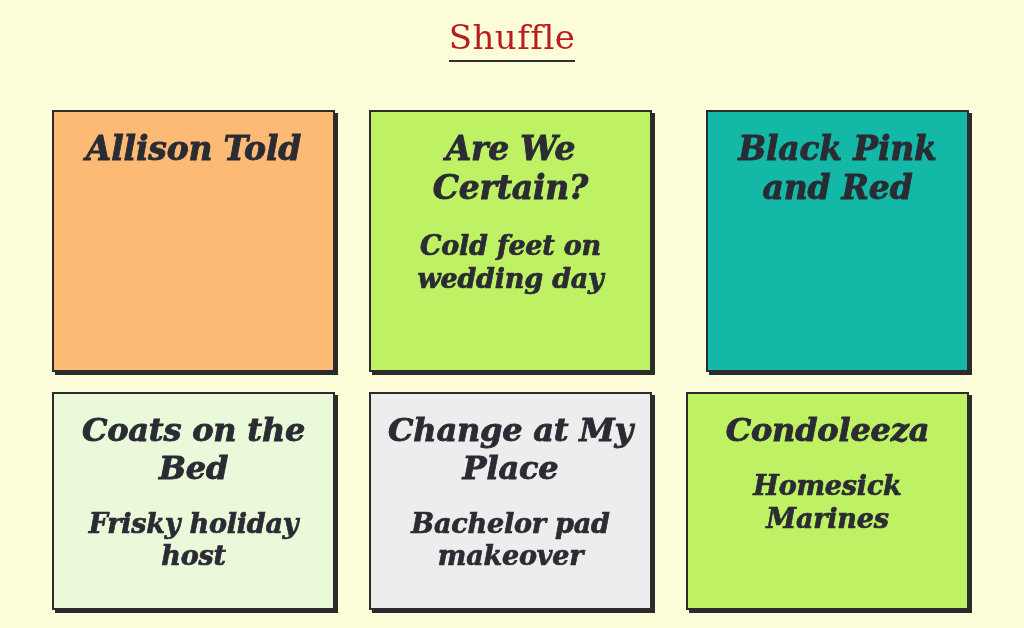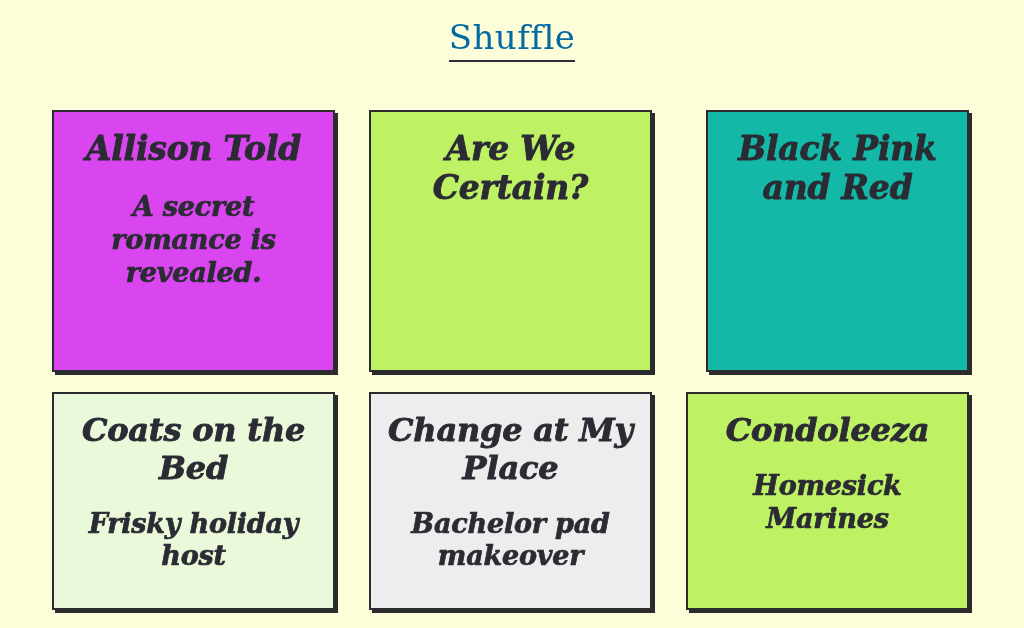--- a/index.html
+++ b/index.html
@@ -17,21 +17,21 @@
     position: relative;
     width: 1024px;
     height: 628px;
     box-sizing: border-box;
   }
   .page-title {
     text-align: center;
     font-family: "DejaVu Serif", "Liberation Serif", serif;
     font-size: 34px;
     font-weight: 400;
-    color: #0369a1;
+    color: #b91c1c;
     letter-spacing: 0.5px;
     padding-top: 19px;
     margin: 0;
     line-height: 1.1;
   }
   .page-title span {
     border-bottom: 2px solid #2e2e36;
     padding-bottom: 3px;
   }
   .grid {
@@ -85,27 +85,27 @@
 </style>
 </head>
 <body style="background: rgb(253, 253, 217);">
 
 <div class="page">
 
   <h1 class="page-title"><span>Shuffle</span></h1>
 
   <div class="grid">
 
-    <div class="card row1" style="background: #d946ef;">
+    <div class="card row1" style="background: #fdba74;">
       <div class="card-title">Allison Told</div>
-      <div class="card-body">A secret romance is revealed.</div>
     </div>
 
     <div class="card row1" style="background: #bef264;">
       <div class="card-title">Are We Certain?</div>
+      <div class="card-body">Cold feet on wedding day</div>
     </div>
 
     <div class="card row1" style="background: #14b8a6; margin-left: 20px;">
       <div class="card-title">Black Pink and Red</div>
     </div>
 
     <div class="card row2" style="background: rgb(233, 249, 218);">
       <div class="card-title">Coats on the Bed</div>
       <div class="card-body">Frisky holiday host</div>
     </div>

